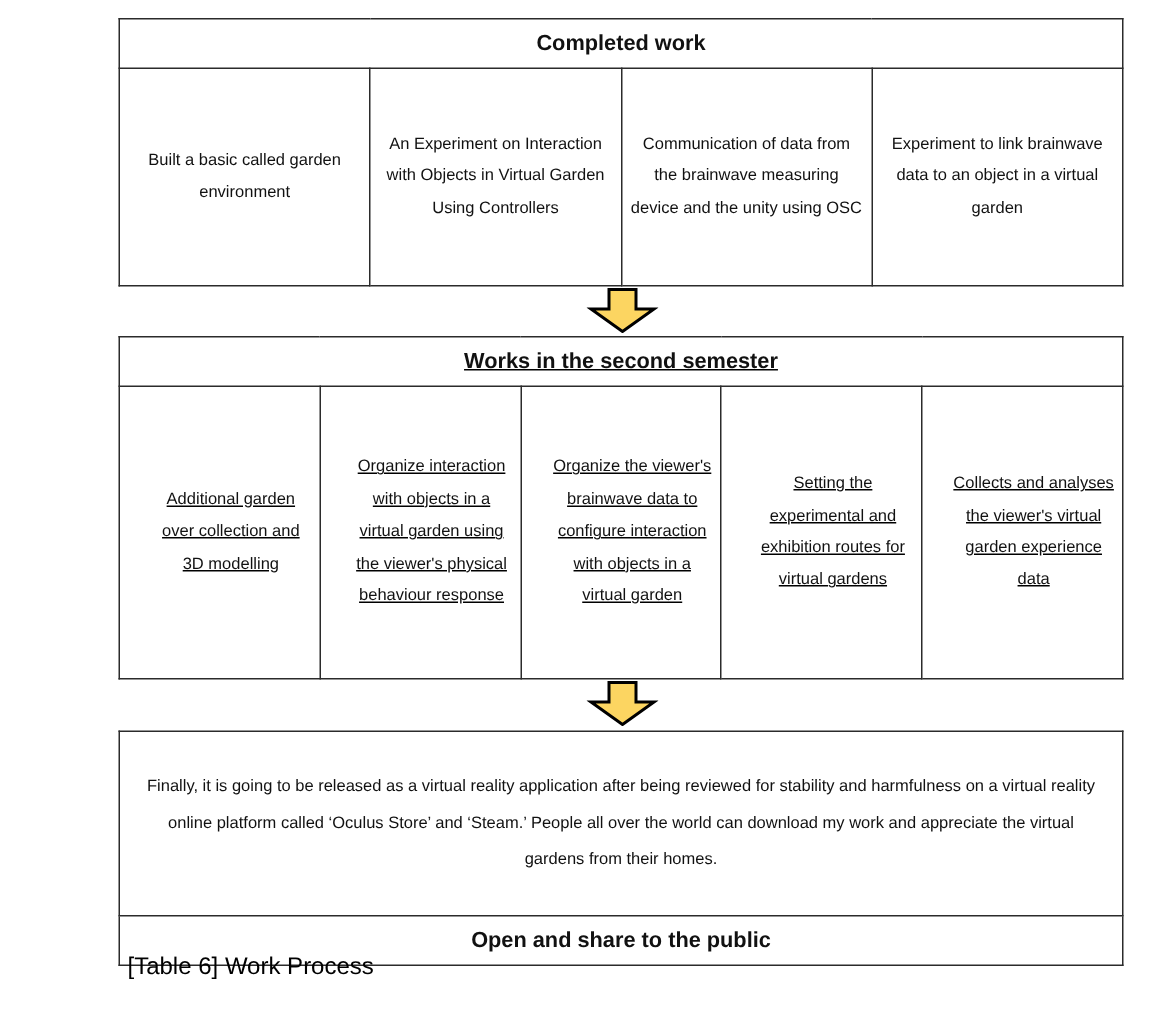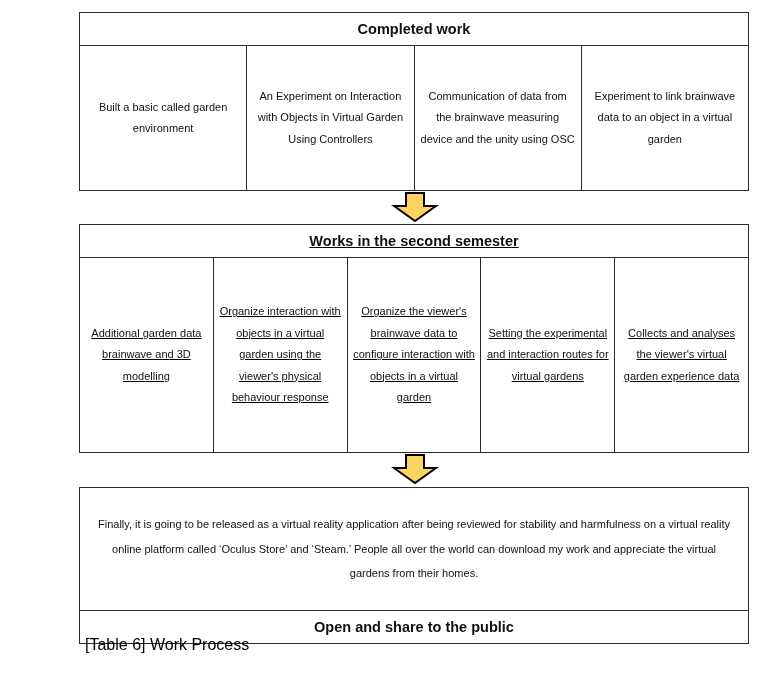--- a/index.html
+++ b/index.html
@@ -50,21 +50,21 @@
     padding: 5px 4px;
     height: 22px;
   }
 
   
   #table-completed-work { top: 12px; }
   #table-completed-work td.body { height: 138px; }
 
   
   #table-second-semester { top: 224px; text-decoration: underline; }
-  #table-second-semester td.body { height: 188px; }
+  #table-second-semester td.body { height: 188px; padding-left: 20px; }
 
   
   #table-open-share { top: 487px; }
   #table-open-share td.para {
     height: 110px;
     line-height: 2.25;
     padding: 6px 14px;
   }
 
   
@@ -117,24 +117,24 @@
       <polygon points="15,1 33,1 33,14 45,14 24,29 3,14 15,14" fill="#FCD561" stroke="#000000" stroke-width="2" stroke-linejoin="miter"></polygon>
     </svg>
   </div>
 
   <table class="wp-table" id="table-second-semester">
     <tbody>
         <tr>
       <td class="head" colspan="5">Works in the second semester</td>
     </tr>
     <tr>
-      <td class="body" style="width:119px">Additional garden data brainwave and 3D modelling</td>
+      <td class="body" style="width:119px">Additional garden over collection and 3D modelling</td>
       <td class="body" style="width:156px">Organize interaction with objects in a virtual garden using the viewer's physical behaviour response</td>
       <td class="body" style="width:134px">Organize the viewer's brainwave data to configure interaction with objects in a virtual garden</td>
-      <td class="body" style="width:133px">Setting the experimental and interaction routes for virtual gardens</td>
+      <td class="body" style="width:133px">Setting the experimental and exhibition routes for virtual gardens</td>
       <td class="body" style="width:128px">Collects and analyses the viewer's virtual garden experience data</td>
     </tr>
   </tbody>
     </table>
 
   <div class="arrow-wrap" id="arrow-two">
     <svg width="48" height="30" viewBox="0 0 48 30">
       <polygon points="15,1 33,1 33,14 45,14 24,29 3,14 15,14" fill="#FCD561" stroke="#000000" stroke-width="2" stroke-linejoin="miter"></polygon>
     </svg>
   </div>

